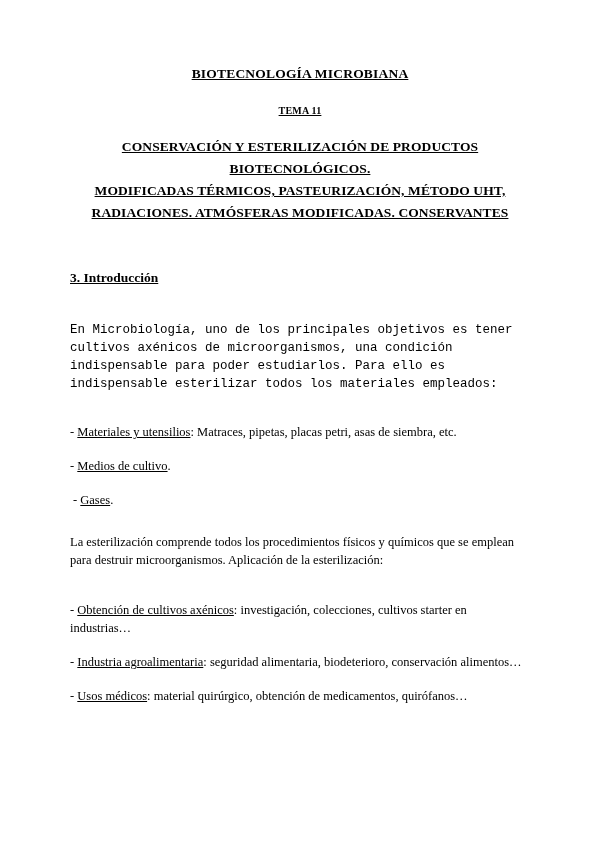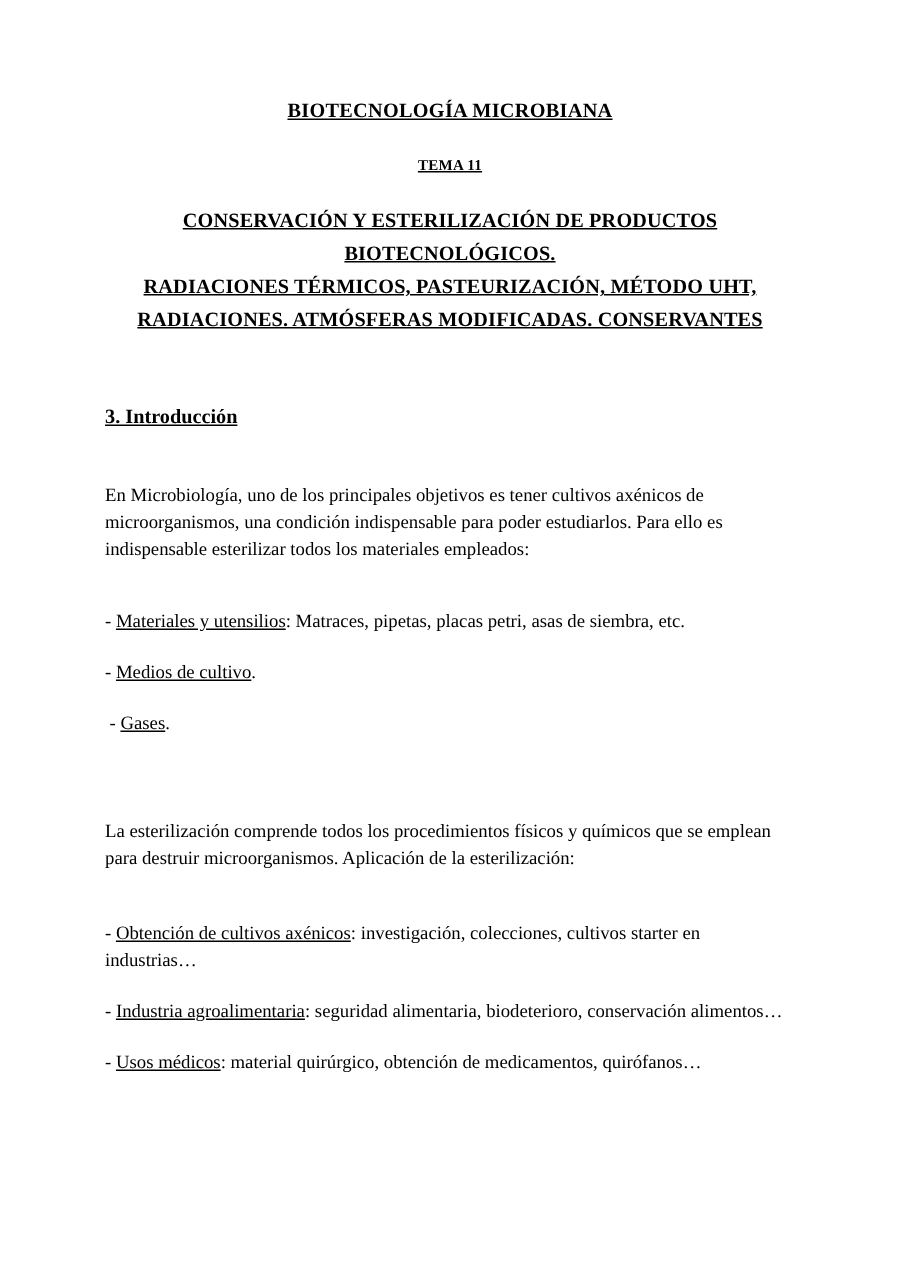--- a/index.html
+++ b/index.html
@@ -42,22 +42,22 @@
   .section-heading {
     margin-top: 45px;
     font-size: 13.5px;
     line-height: 17px;
   }
   .para {
     font-size: 12.5px;
     line-height: 18px;
     margin: 0;
   }
-  .para-intro { margin-top: 35px; }
-  .para-steril { margin-top: 54px; }
+  .para-intro { margin-top: 35px; font-family: Liberation Mono, monospace; }
+  .para-steril { margin-top: 24px; }
 
   .bullet-item {
     font-size: 12.5px;
     line-height: 18px;
     margin: 0;
   }
   .mt-first-list1 { margin-top: 30px; }
   .mt-item { margin-top: 16px; }
   .mt-first-list2 { margin-top: 32px; }
   .indent-slight { padding-left: 3px; }
@@ -70,21 +70,21 @@
   <div class="doc-title center b">
     <span class="u">BIOTECNOLOGÍA MICROBIANA</span>
   </div>
 
   <div class="tema center b">
     <span class="u">TEMA 11</span>
   </div>
 
   <div class="main-heading center b">
     <div><span class="u">CONSERVACIÓN Y ESTERILIZACIÓN DE PRODUCTOS BIOTECNOLÓGICOS.</span></div>
-    <div><span class="u">RADIACIONES TÉRMICOS, PASTEURIZACIÓN, MÉTODO UHT,</span></div>
+    <div><span class="u">MODIFICADAS TÉRMICOS, PASTEURIZACIÓN, MÉTODO UHT,</span></div>
     <div><span class="u">RADIACIONES. ATMÓSFERAS MODIFICADAS. CONSERVANTES</span></div>
   </div>
 
   <div class="section-heading b">
     <span class="u">3. Introducción</span>
   </div>
 
   <p class="para para-intro">En Microbiología, uno de los principales objetivos es tener cultivos axénicos de microorganismos, una condición indispensable para poder estudiarlos. Para ello es indispensable esterilizar todos los materiales empleados:</p>
 
   <p class="bullet-item mt-first-list1"><span>- </span><span class="u">Materiales y utensilios</span><span>: Matraces, pipetas, placas petri, asas de siembra, etc.</span></p>

